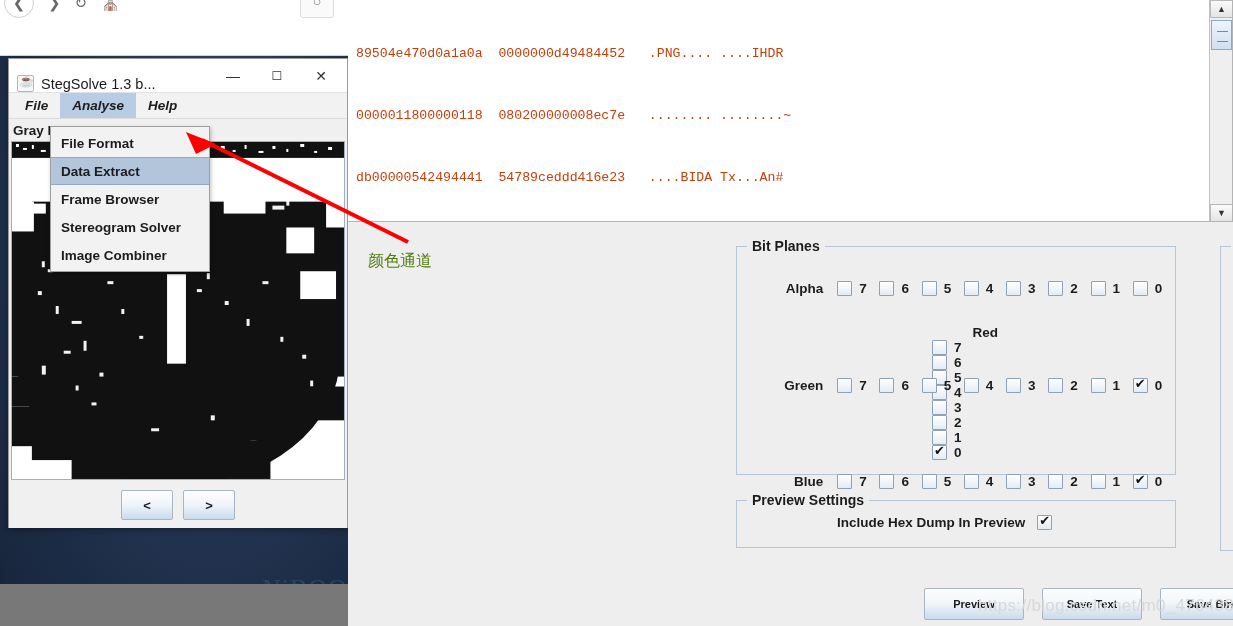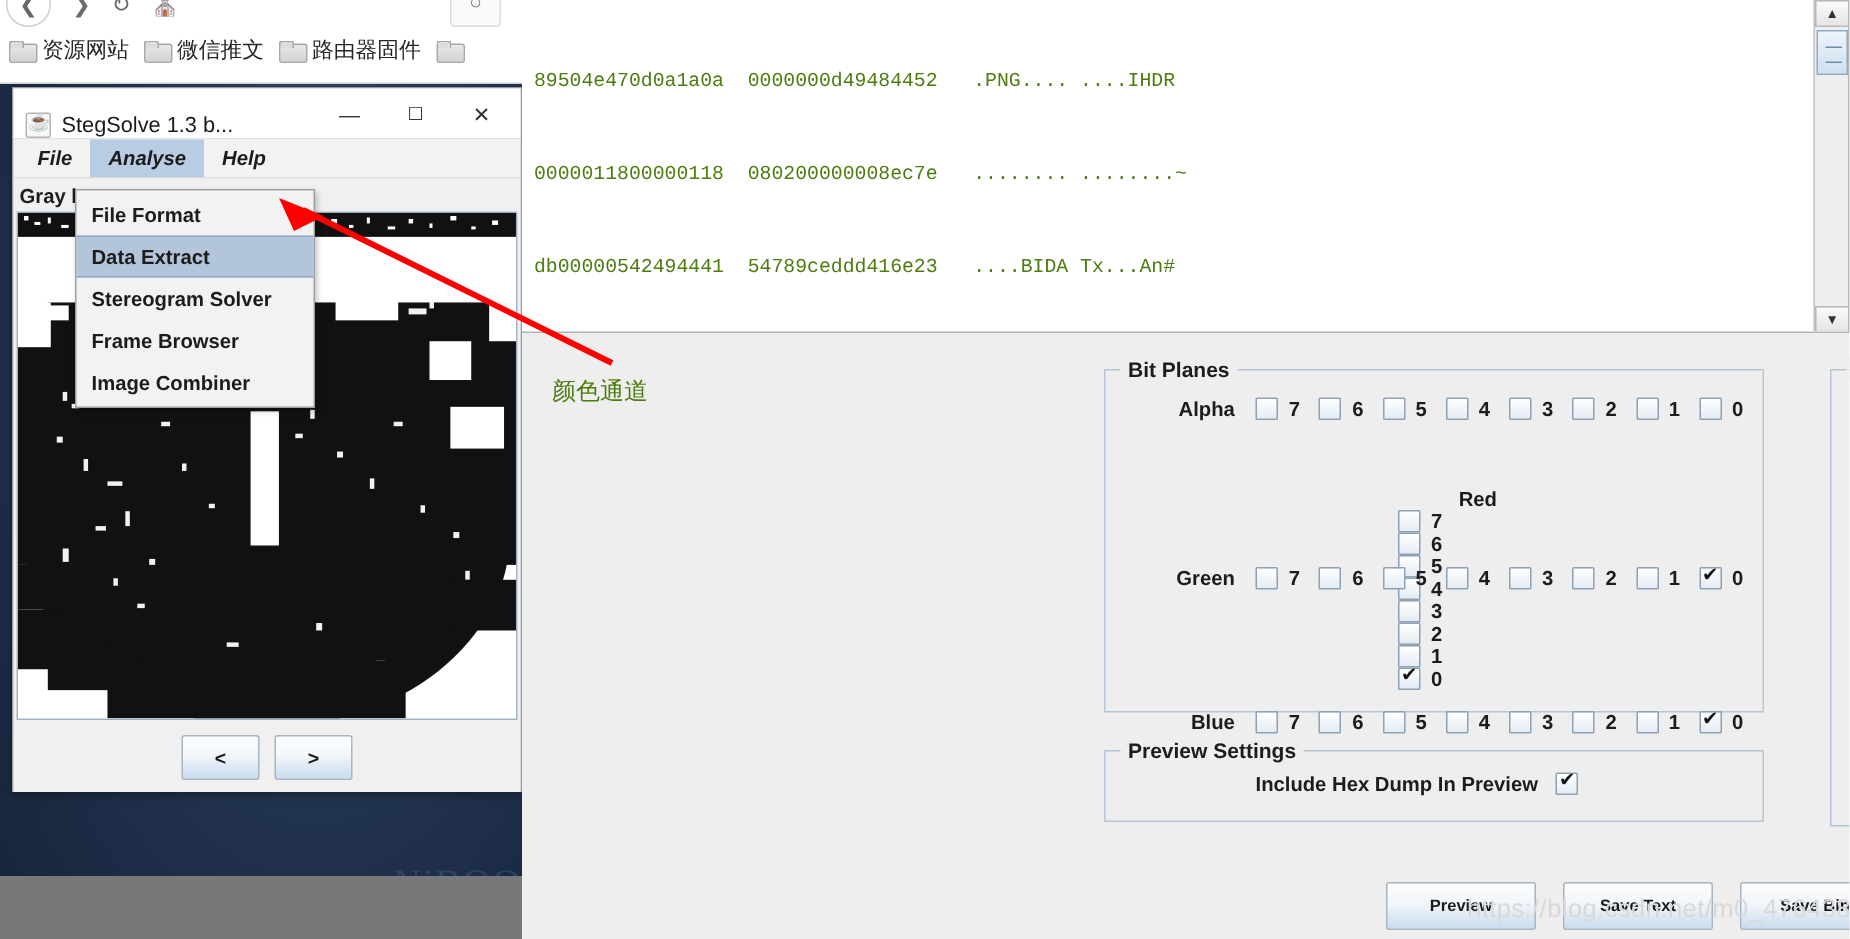--- a/index.html
+++ b/index.html
@@ -155,21 +155,21 @@
     background: #eeeeee;
   }
   .hexpane {
     position: absolute; left: 0; top: 0; width: 885px; height: 222px;
     background: #ffffff; border: 1px solid #b4b4b4; border-top: none; border-left: none;
     overflow: hidden;
   }
   .hexlines {
     position: absolute; left: 8px; top: 2px; right: 24px;
     font-family: "Liberation Mono", monospace; font-size: 13.2px;
-    line-height: 20.8px; color: #4d7c0f; white-space: pre;
+    line-height: 20.8px; color: #c2410c; white-space: pre;
   }
   .hexline { display: block; }
   .scrollbar {
     position: absolute; right: 0; top: 0; width: 23px; height: 222px;
     background: #efefef; border-left: 1px solid #c2c2c2;
   }
   .sb-arrow {
     position: absolute; left: 0; width: 23px; height: 18px;
     background: linear-gradient(#fbfbfb,#e4e4e4); border: 1px solid #b8b8b8;
     display: flex; align-items: center; justify-content: center;
@@ -256,37 +256,20 @@
   </div>
 
   <div class="browser-bar">
     <div class="nav-icons">
       <div class="nav-circle">❮</div>
       <div class="nav-glyph">❯</div>
       <div class="nav-glyph">↻</div>
       <div class="nav-glyph">⛪</div>
     </div>
     <div class="nav-right-box">○</div>
-    <div class="bookmarks">
-      <div class="bm">
-        <span class="folder-icon"></span>
-        <span>资源网站</span>
-      </div>
-      <div class="bm">
-        <span class="folder-icon"></span>
-        <span>微信推文</span>
-      </div>
-      <div class="bm">
-        <span class="folder-icon"></span>
-        <span>路由器固件</span>
-      </div>
-      <div class="bm">
-        <span class="folder-icon"></span>
-      </div>
-    </div>
   </div>
 
   <div class="stegwin">
     <div class="steg-title">
       <span class="java-icon"></span>
       <span class="steg-title-text">StegSolve 1.3 b...</span>
       <span class="win-btn">—</span>
       <span class="win-btn sq">☐</span>
       <span class="win-btn">✕</span>
     </div>
@@ -380,22 +363,22 @@
       <div class="nav-row">
         <div class="jbtn">&lt;</div>
         <div class="jbtn">&gt;</div>
       </div>
     </div>
   </div>
 
   <div class="dropdown">
     <div class="dd-item">File Format</div>
     <div class="dd-item sel">Data Extract</div>
+    <div class="dd-item">Frame Browser</div>
     <div class="dd-item">Stereogram Solver</div>
-    <div class="dd-item">Frame Browser</div>
     <div class="dd-item">Image Combiner</div>
   </div>
 
   <svg class="arrow-svg" width="240" height="130">
     <line x1="228" y1="112" x2="22" y2="10" stroke="#ff0000" stroke-width="4"></line>
     <polygon points="6,2 36,14 16,24" fill="#ff0000"></polygon>
   </svg>
 
   <div class="dialog">
 
@@ -415,21 +398,21 @@
       <div class="scrollbar">
         <div class="sb-arrow up">▲</div>
         <div class="sb-thumb"></div>
         <div class="sb-arrow down">▼</div>
       </div>
     </div>
 
     <div class="group" id="bitplanes">
       <div class="group-title">Bit Planes</div>
 
-      <div class="bp-row" style="top:14px;">
+      <div class="bp-row" style="top:30px;">
         <div class="bp-label">Alpha</div>
         <div class="cb-cell">
             <span class="checkbox"></span>
             <span class="cb-text">7</span>
           </div>
         <div class="cb-cell">
             <span class="checkbox"></span>
             <span class="cb-text">6</span>
           </div>
         <div class="cb-cell">

